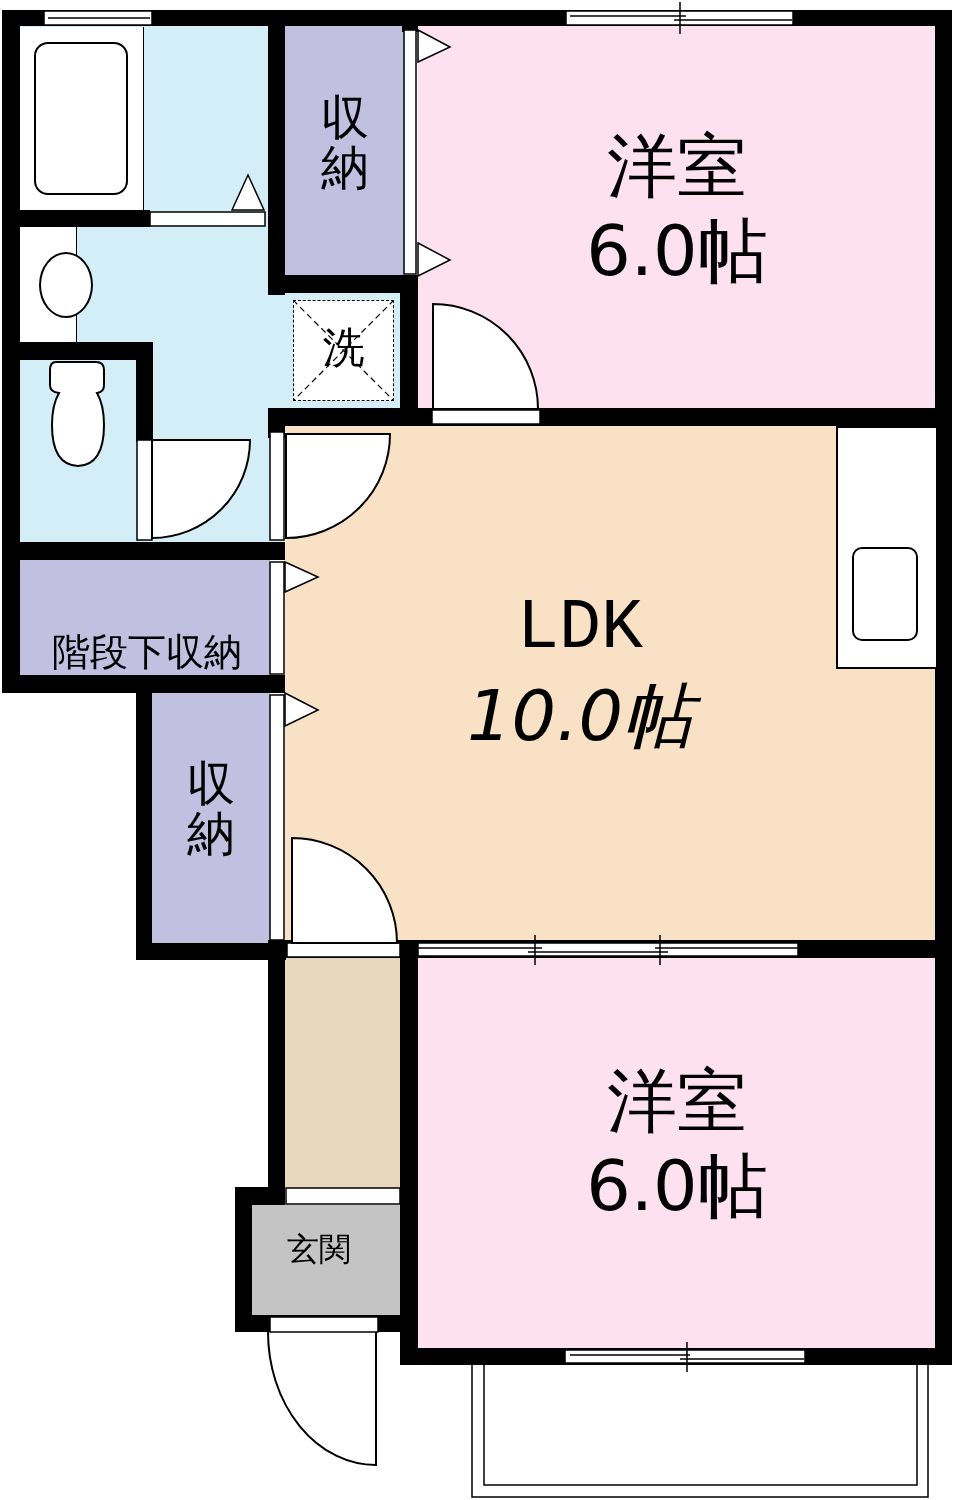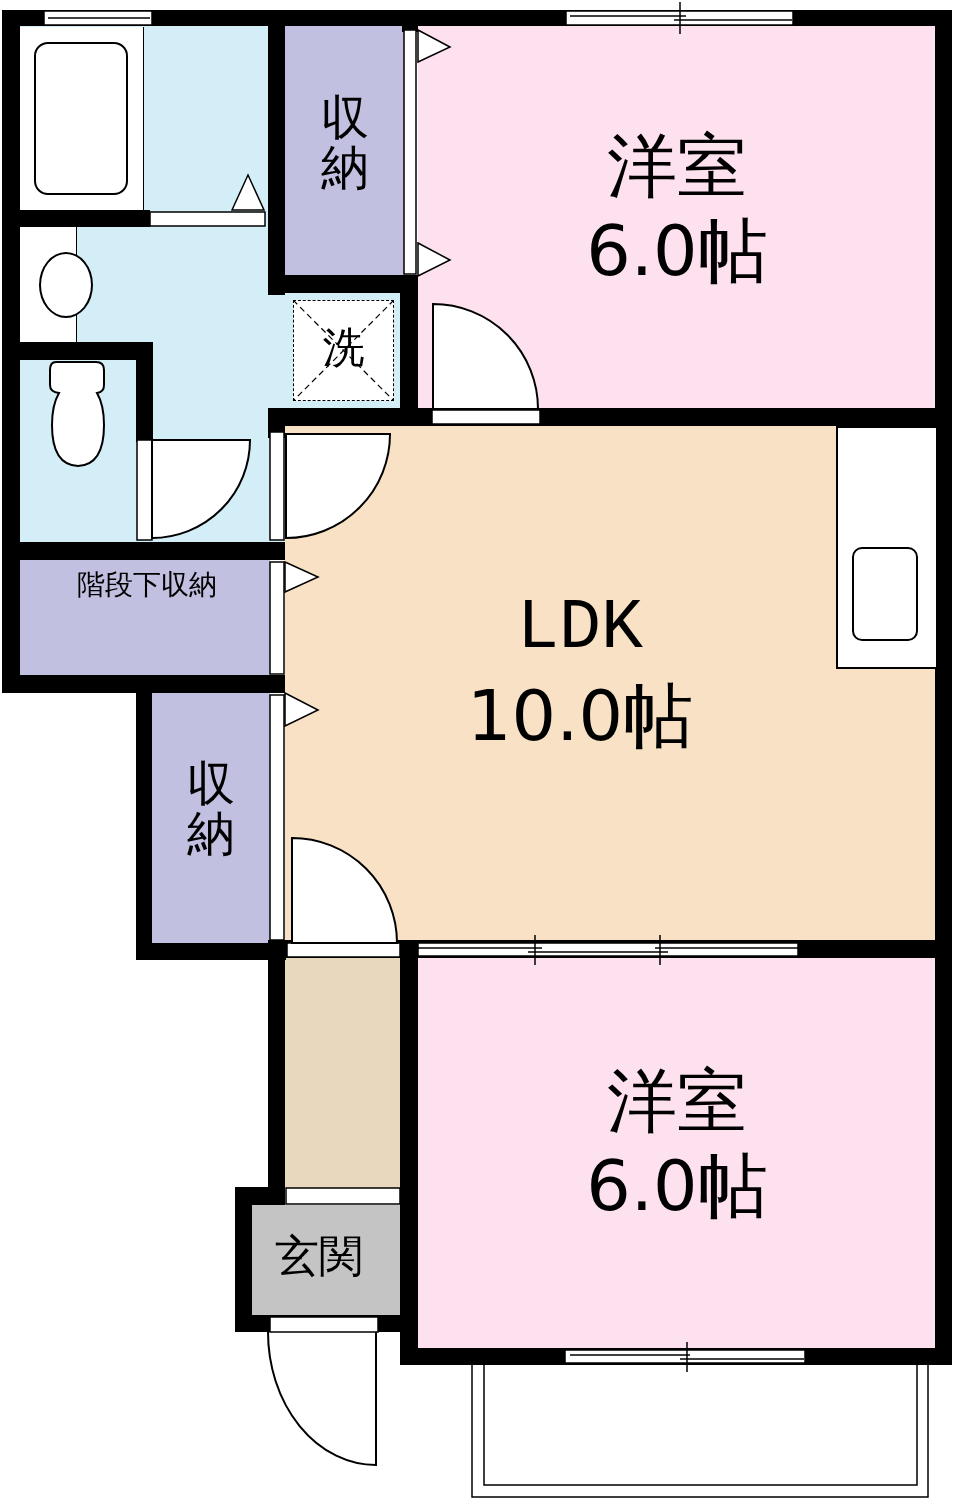--- a/index.html
+++ b/index.html
@@ -144,24 +144,24 @@
 <div class="fix" style="left:852px;top:547px;width:66px;height:94px;border-radius:10px;"></div>
 
 <div class="label" style="left:285px;top:92px;width:120px;font-size:48px;">収
 納</div>
 
 <div class="label" style="left:418px;top:130px;width:518px;font-size:70px;">洋室</div>
 <div class="label" style="left:418px;top:215px;width:518px;font-size:70px;">6.0帖</div>
 
 <div class="label" style="left:293px;top:326px;width:101px;font-size:42px;">洗</div>
 
-<div class="label" style="left:18px;top:570px;width:258px;font-size:28px;">階段下収納</div>
+<div class="label" style="left:18px;top:633px;width:258px;font-size:38px;">階段下収納</div>
 
 <div class="label" style="left:285px;top:592px;width:590px;font-size:70px;font-family:Liberation Mono, monospace;">LDK</div>
-<div class="label" style="left:285px;top:680px;width:590px;font-size:70px;">10.0帖</div>
+<div class="label" style="left:285px;top:680px;width:590px;font-size:70px;font-style:italic;">10.0帖</div>
 
 <div class="label" style="left:152px;top:758px;width:118px;font-size:48px;">収
 納</div>
 
 <div class="label" style="left:418px;top:1065px;width:518px;font-size:70px;">洋室</div>
 <div class="label" style="left:418px;top:1150px;width:518px;font-size:70px;">6.0帖</div>
 
-<div class="label" style="left:252px;top:1233px;width:134px;font-size:44px;">玄関</div>
+<div class="label" style="left:252px;top:1233px;width:134px;font-size:32px;">玄関</div>
 
 </body></html>

